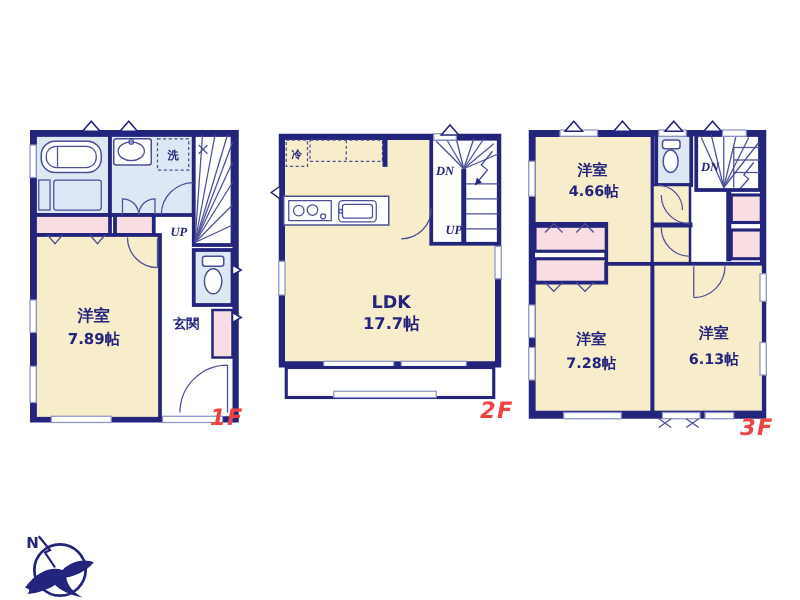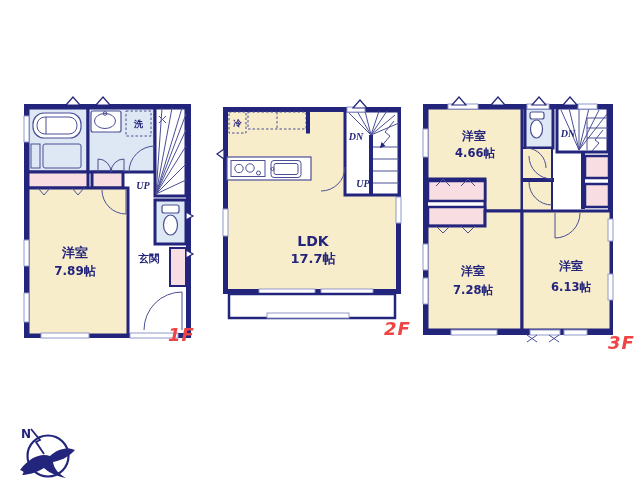--- a/index.html
+++ b/index.html
@@ -225,21 +225,21 @@
     <path d="M140,1 L147,-7 L154,1 Z" class="vent"></path>
     <path d="M104,231 L114,238 M114,231 L104,238 M126,231 L136,238 M136,231 L126,238" class="thin"></path>
 
     <text x="51" y="36" text-anchor="middle" class="txt" font-size="12">洋室</text>
     <text x="52" y="53" text-anchor="middle" class="txt" font-size="11.5">4.66帖</text>
     <text x="50" y="171" text-anchor="middle" class="txt" font-size="12">洋室</text>
     <text x="50" y="190" text-anchor="middle" class="txt" font-size="11.5">7.28帖</text>
     <text x="148" y="166" text-anchor="middle" class="txt" font-size="12">洋室</text>
     <text x="148" y="187" text-anchor="middle" class="txt" font-size="11.5">6.13帖</text>
   </svg>
-  <div class="floor-label" style="left:608px;top:332px">3F</div>
+  <div class="floor-label" style="left:592px;top:332px">3F</div>
 
 
   <svg class="plan" style="left:14px;top:424px" width="64" height="58" viewBox="0 0 64 58">
     <circle cx="34" cy="32" r="20.5" fill="none" stroke="#23247b" stroke-width="2.2"></circle>
     <path d="M30,30 L22,18 L26,16 L17,5" stroke="#23247b" stroke-width="1.8" fill="none"></path>
     <path d="M6,46 C16,33 27,29 36,32 C44,24 55,23 61,26 C54,34 45,37 39,38 C40,45 45,50 52,54
              C42,52 34,48 30,44 C22,49 13,51 8,51 C11,48 9,47 6,46 Z" fill="#23247b"></path>
     <text x="7" y="14" class="txt" font-size="12" font-weight="bold">N</text>
   </svg>
 

